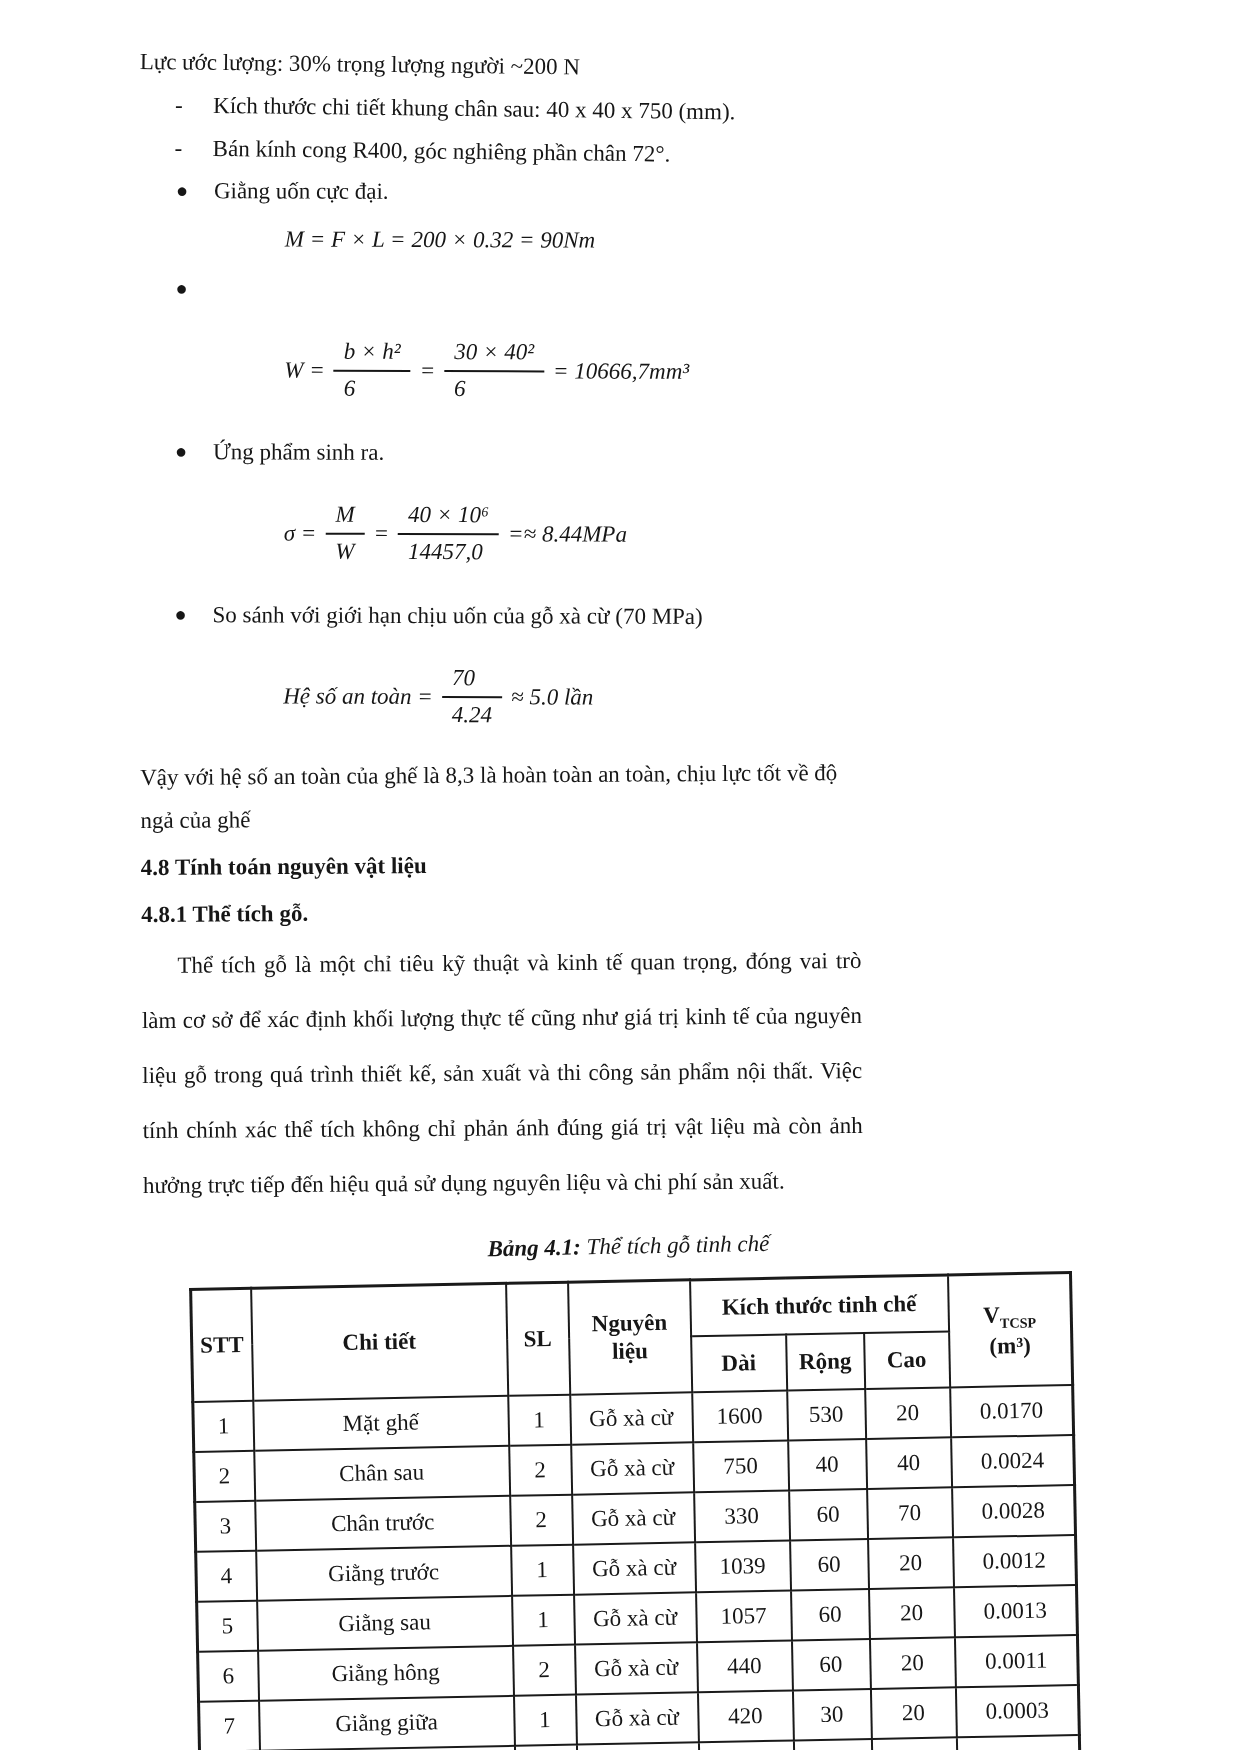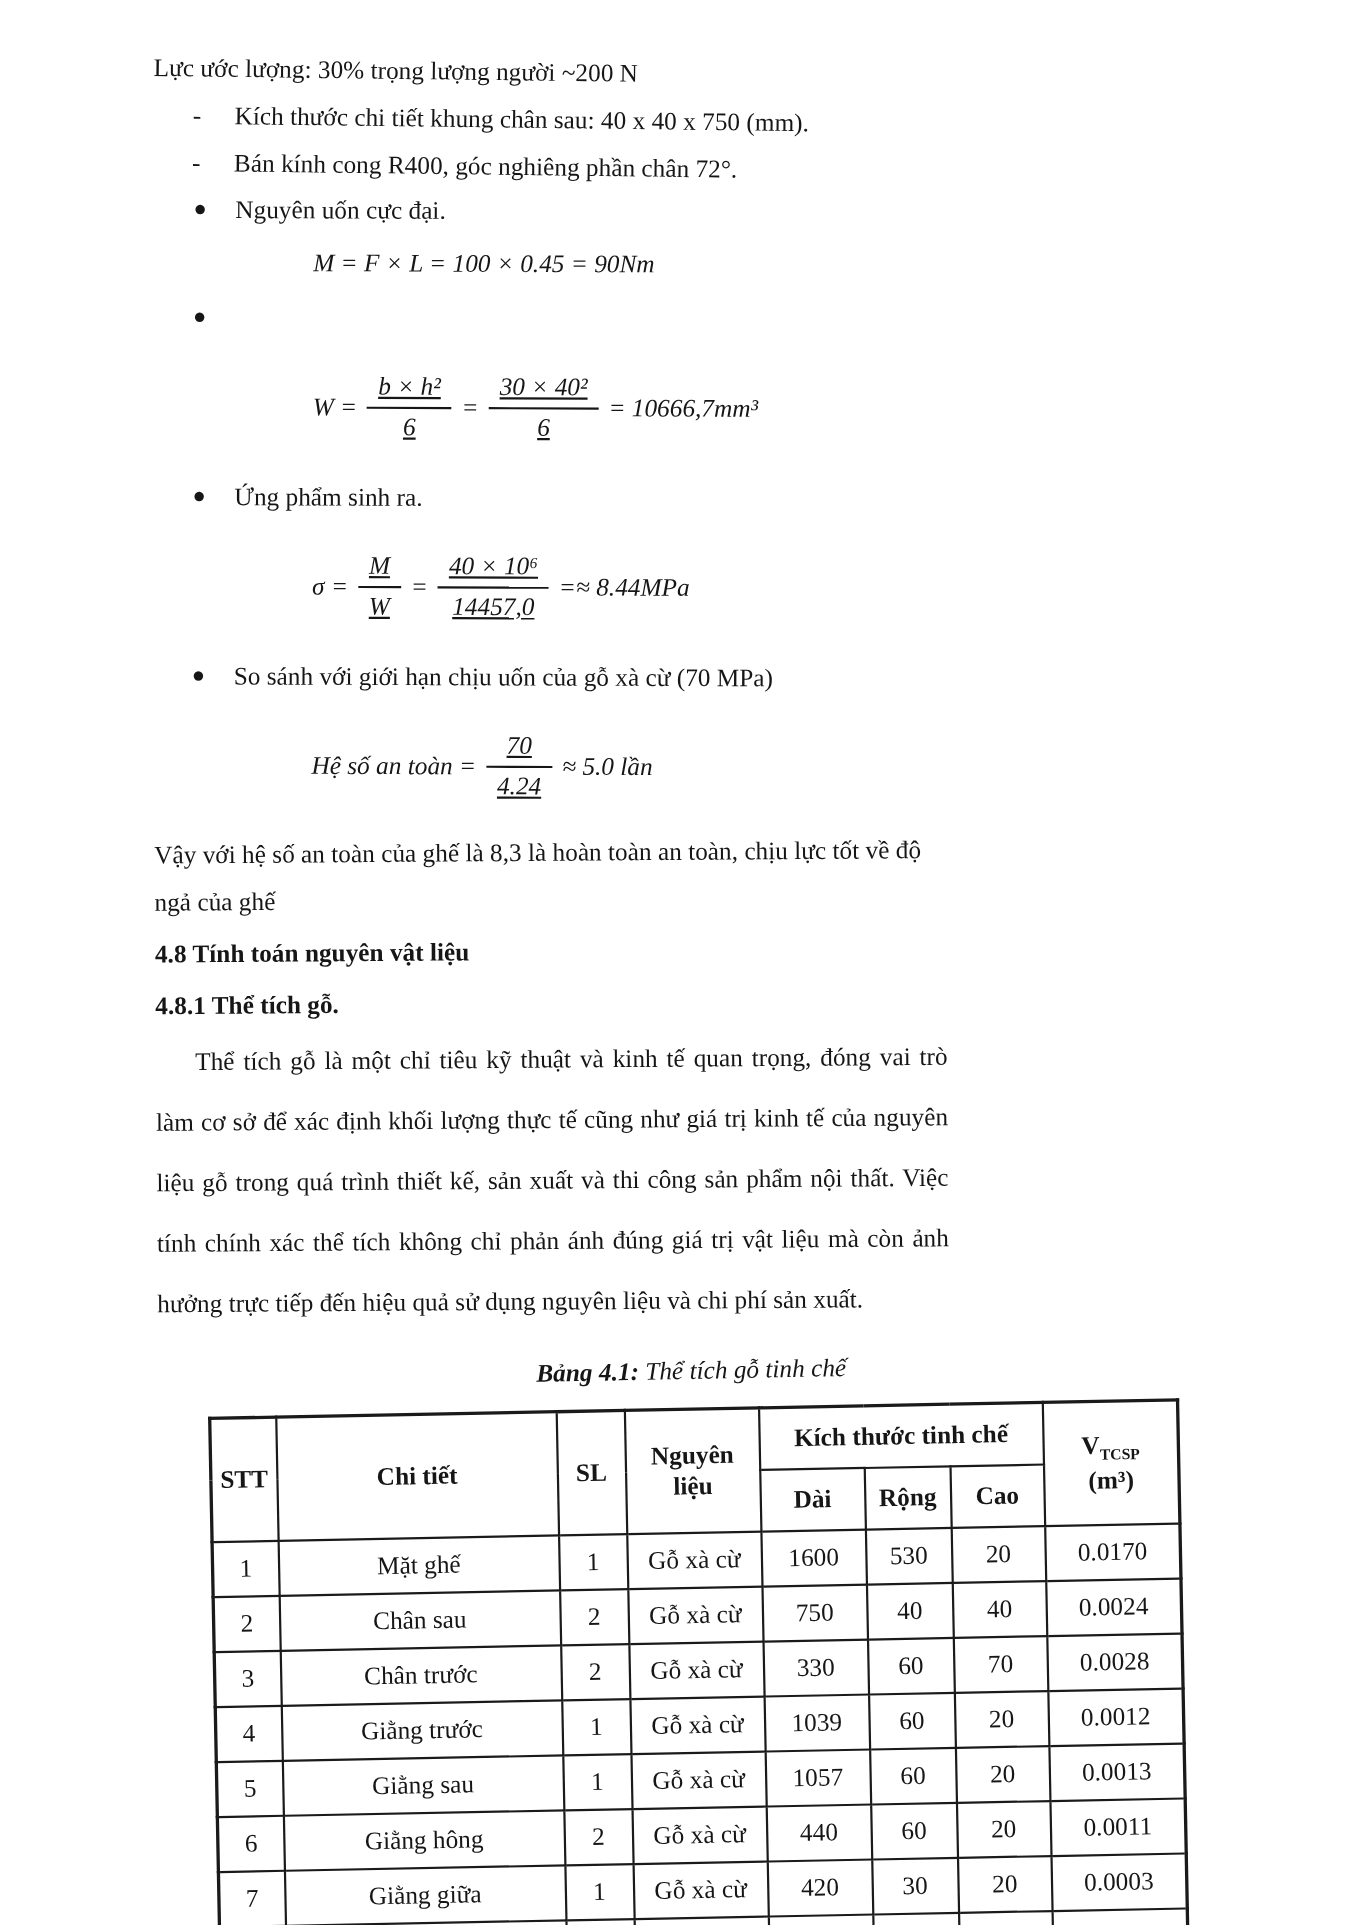--- a/index.html
+++ b/index.html
@@ -39,23 +39,21 @@
     align-items:center;
     margin-left:145px;
     font-style:italic;
     line-height:1.25;
     gap:9px;
   }
   .formula.simple { margin-top:6px; margin-bottom:6px; min-height:43px; }
   .formula.tall   { margin-top:12px; margin-bottom:12px; min-height:96px; }
   .frac {
     display:inline-block;
-    text-align:center;
     vertical-align:middle;
-    text-decoration:underline;
   }
   .frac .fnum {
     display:block;
     padding:0 10px 3px;
     border-bottom:2px solid #161616;
   }
   .frac .fden {
     display:block;
     padding:3px 10px 0;
   }
@@ -130,25 +128,25 @@
     <div class="dash-item">
       <span class="marker">-</span>
       <span>Bán kính cong R400, góc nghiêng phần chân 72°.</span>
     </div>
   </div>
 
   <div class="sec-mid">
 
     <div class="bullet-item">
       <span class="marker">●</span>
-      <span>Nguyên uốn cực đại.</span>
+      <span>Giằng uốn cực đại.</span>
     </div>
 
     <div class="formula simple">
-      <span>M = F × L = 100 × 0.45 = 90Nm</span>
+      <span>M = F × L = 200 × 0.32 = 90Nm</span>
     </div>
 
     <div class="bullet-item">
       <span class="marker">●</span>
     </div>
 
     <div class="formula tall">
       <span>W =</span>
       <span class="frac">
         <span class="fnum">b × h²</span>

